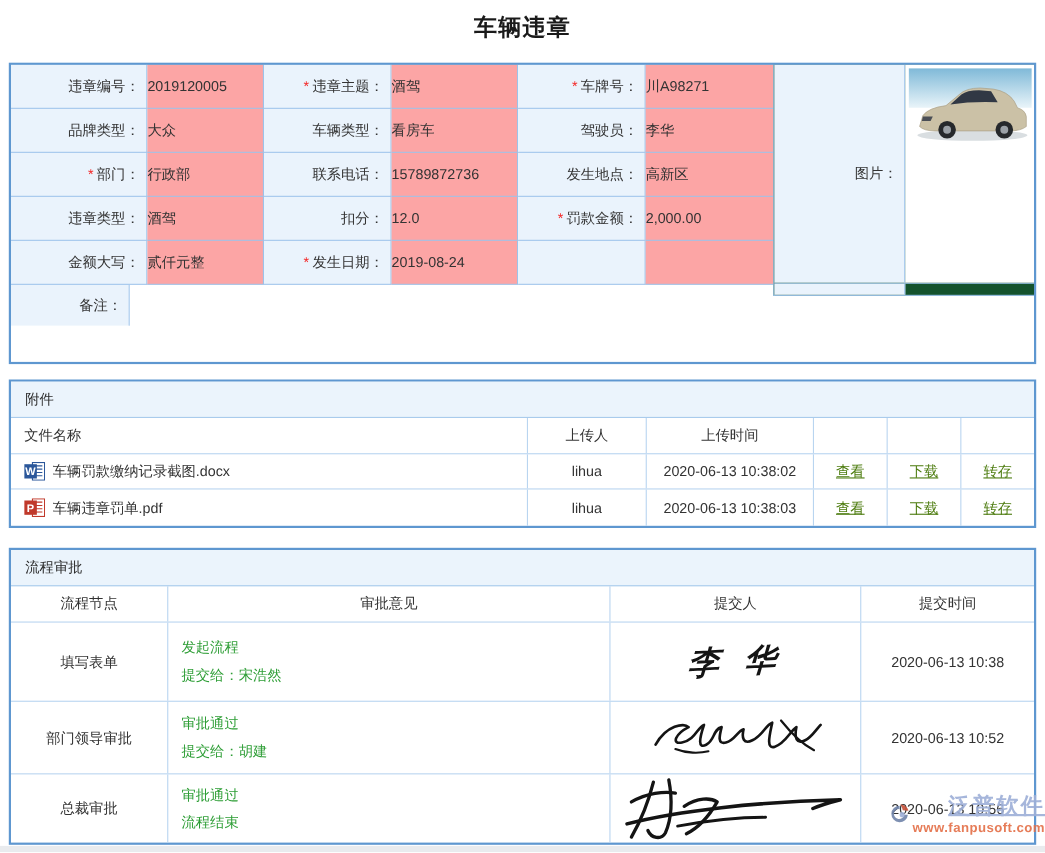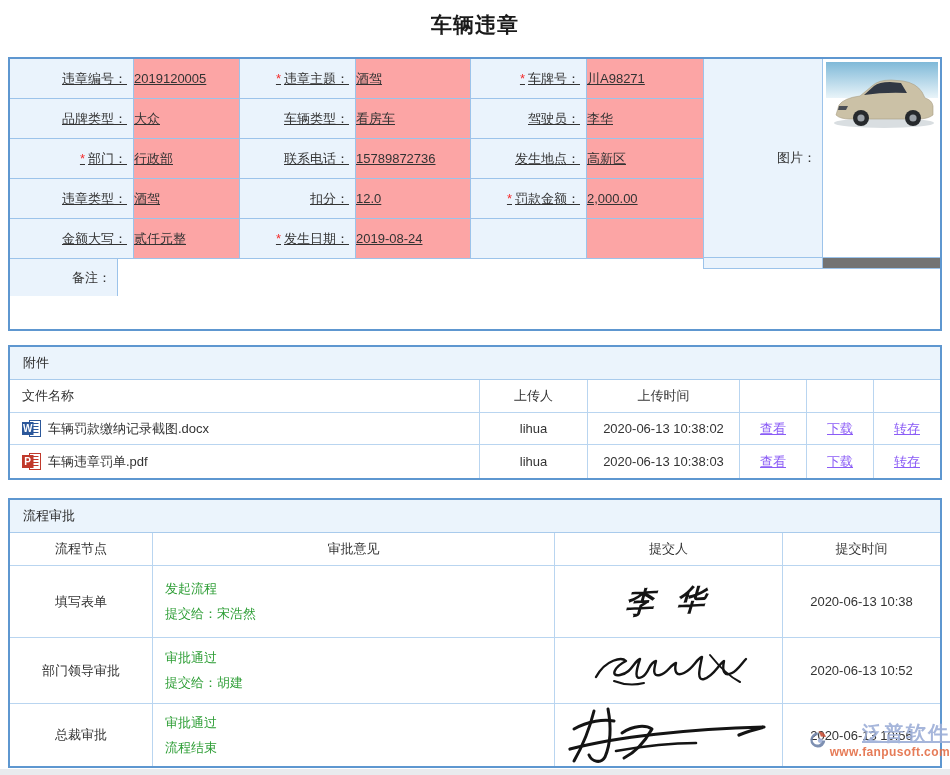--- a/index.html
+++ b/index.html
@@ -25,34 +25,33 @@
     height:33px; background:#EBF4FC; border-bottom:1px solid #A9CBEC;
     display:flex; align-items:center; padding-left:13px; color:#2b2b2b;
   }
   
   .bi-body { position:relative; height:237px; }
   .bi-grid {
     position:absolute; top:0; left:0; width:683px; height:200px;
     display:grid;
     grid-template-columns:124px 106px 116px 115px 116px 116px;
     grid-auto-rows:40px;
-    text-decoration:underline;
   }
   .cell { display:flex; align-items:center; border-right:1px solid #9CC3EA; border-bottom:1px solid #9CC3EA; overflow:hidden; }
   .lab  { background:#EAF3FC; justify-content:flex-end; padding-right:6px; }
   .val  { background:#fca5a5; padding-left:0; }
   .val.c6 { border-right:none; }
   .star { color:#f42b2b; margin-right:3px; }
   .remark-row { position:absolute; top:200px; left:0; width:930px; height:37px; display:flex; }
   .remark-lab { width:108px; height:37px; background:#EAF3FC; border-right:1px solid #9CC3EA;
                 display:flex; align-items:center; justify-content:flex-end; padding-right:6px; }
   .remark-val { flex:1; background:#fff; }
   .photo-block {
     position:absolute; top:0; right:0; width:237px; height:210px;
-    background:#737373; border-left:1px solid #9CC3EA; border-bottom:1px solid #9CC3EA;
+    background:#14532d; border-left:1px solid #9CC3EA; border-bottom:1px solid #9CC3EA;
     display:flex; flex-direction:column;
   }
   .photo-main { height:199px; border-bottom:1px solid #9CC3EA; display:flex; }
   .photo-thin { flex:1; display:flex; }
   .photo-lab  { width:119px; background:#EAF3FC; border-right:1px solid #9CC3EA;
                 display:flex; align-items:center; justify-content:flex-end; padding-right:6px; }
   .photo-lab-thin { width:119px; background:#EAF3FC; border-right:1px solid #9CC3EA; }
   .photo-img-cell { flex:1; display:flex; justify-content:center; align-items:flex-start; padding-top:3px; background:#fff; }
   
   .att-header, .att-row { display:flex; border-bottom:1px solid #B9D5F0; }
@@ -60,21 +59,21 @@
   .att-row { height:32px; }
   .att-row:last-child { border-bottom:none; flex:1; }
   .att-cell { display:flex; align-items:center; border-right:1px solid #B9D5F0; overflow:hidden; }
   .att-cell:last-child { border-right:none; }
   .c-name { width:470px; padding-left:12px; }
   .c-up   { width:108px; justify-content:center; }
   .c-time { width:152px; justify-content:center; }
   .c-act  { width:67px;  justify-content:center; }
   .c-act2 { width:66px;  justify-content:center; }
   .att-body { display:flex; flex-direction:column; height:98px; }
-  a.link { color:#8b5cf6; text-decoration:underline; cursor:pointer; }
+  a.link { color:#4d7c0f; text-decoration:underline; cursor:pointer; }
   .file-icon { margin-right:7px; flex:0 0 auto; }
   
   .fl-header, .fl-row { display:flex; border-bottom:1px solid #B9D5F0; }
   .fl-header { height:33px; }
   .fl-body { display:flex; flex-direction:column; height:233px; }
   .fl-row1 { height:72px; } .fl-row2 { height:66px; } .fl-row3 { flex:1; border-bottom:none; }
   .fl-cell { display:flex; align-items:center; justify-content:center; border-right:1px solid #B9D5F0; overflow:hidden; }
   .fl-cell:last-child { border-right:none; }
   .f-node { width:143px; }
   .f-op   { width:402px; justify-content:flex-start; }

